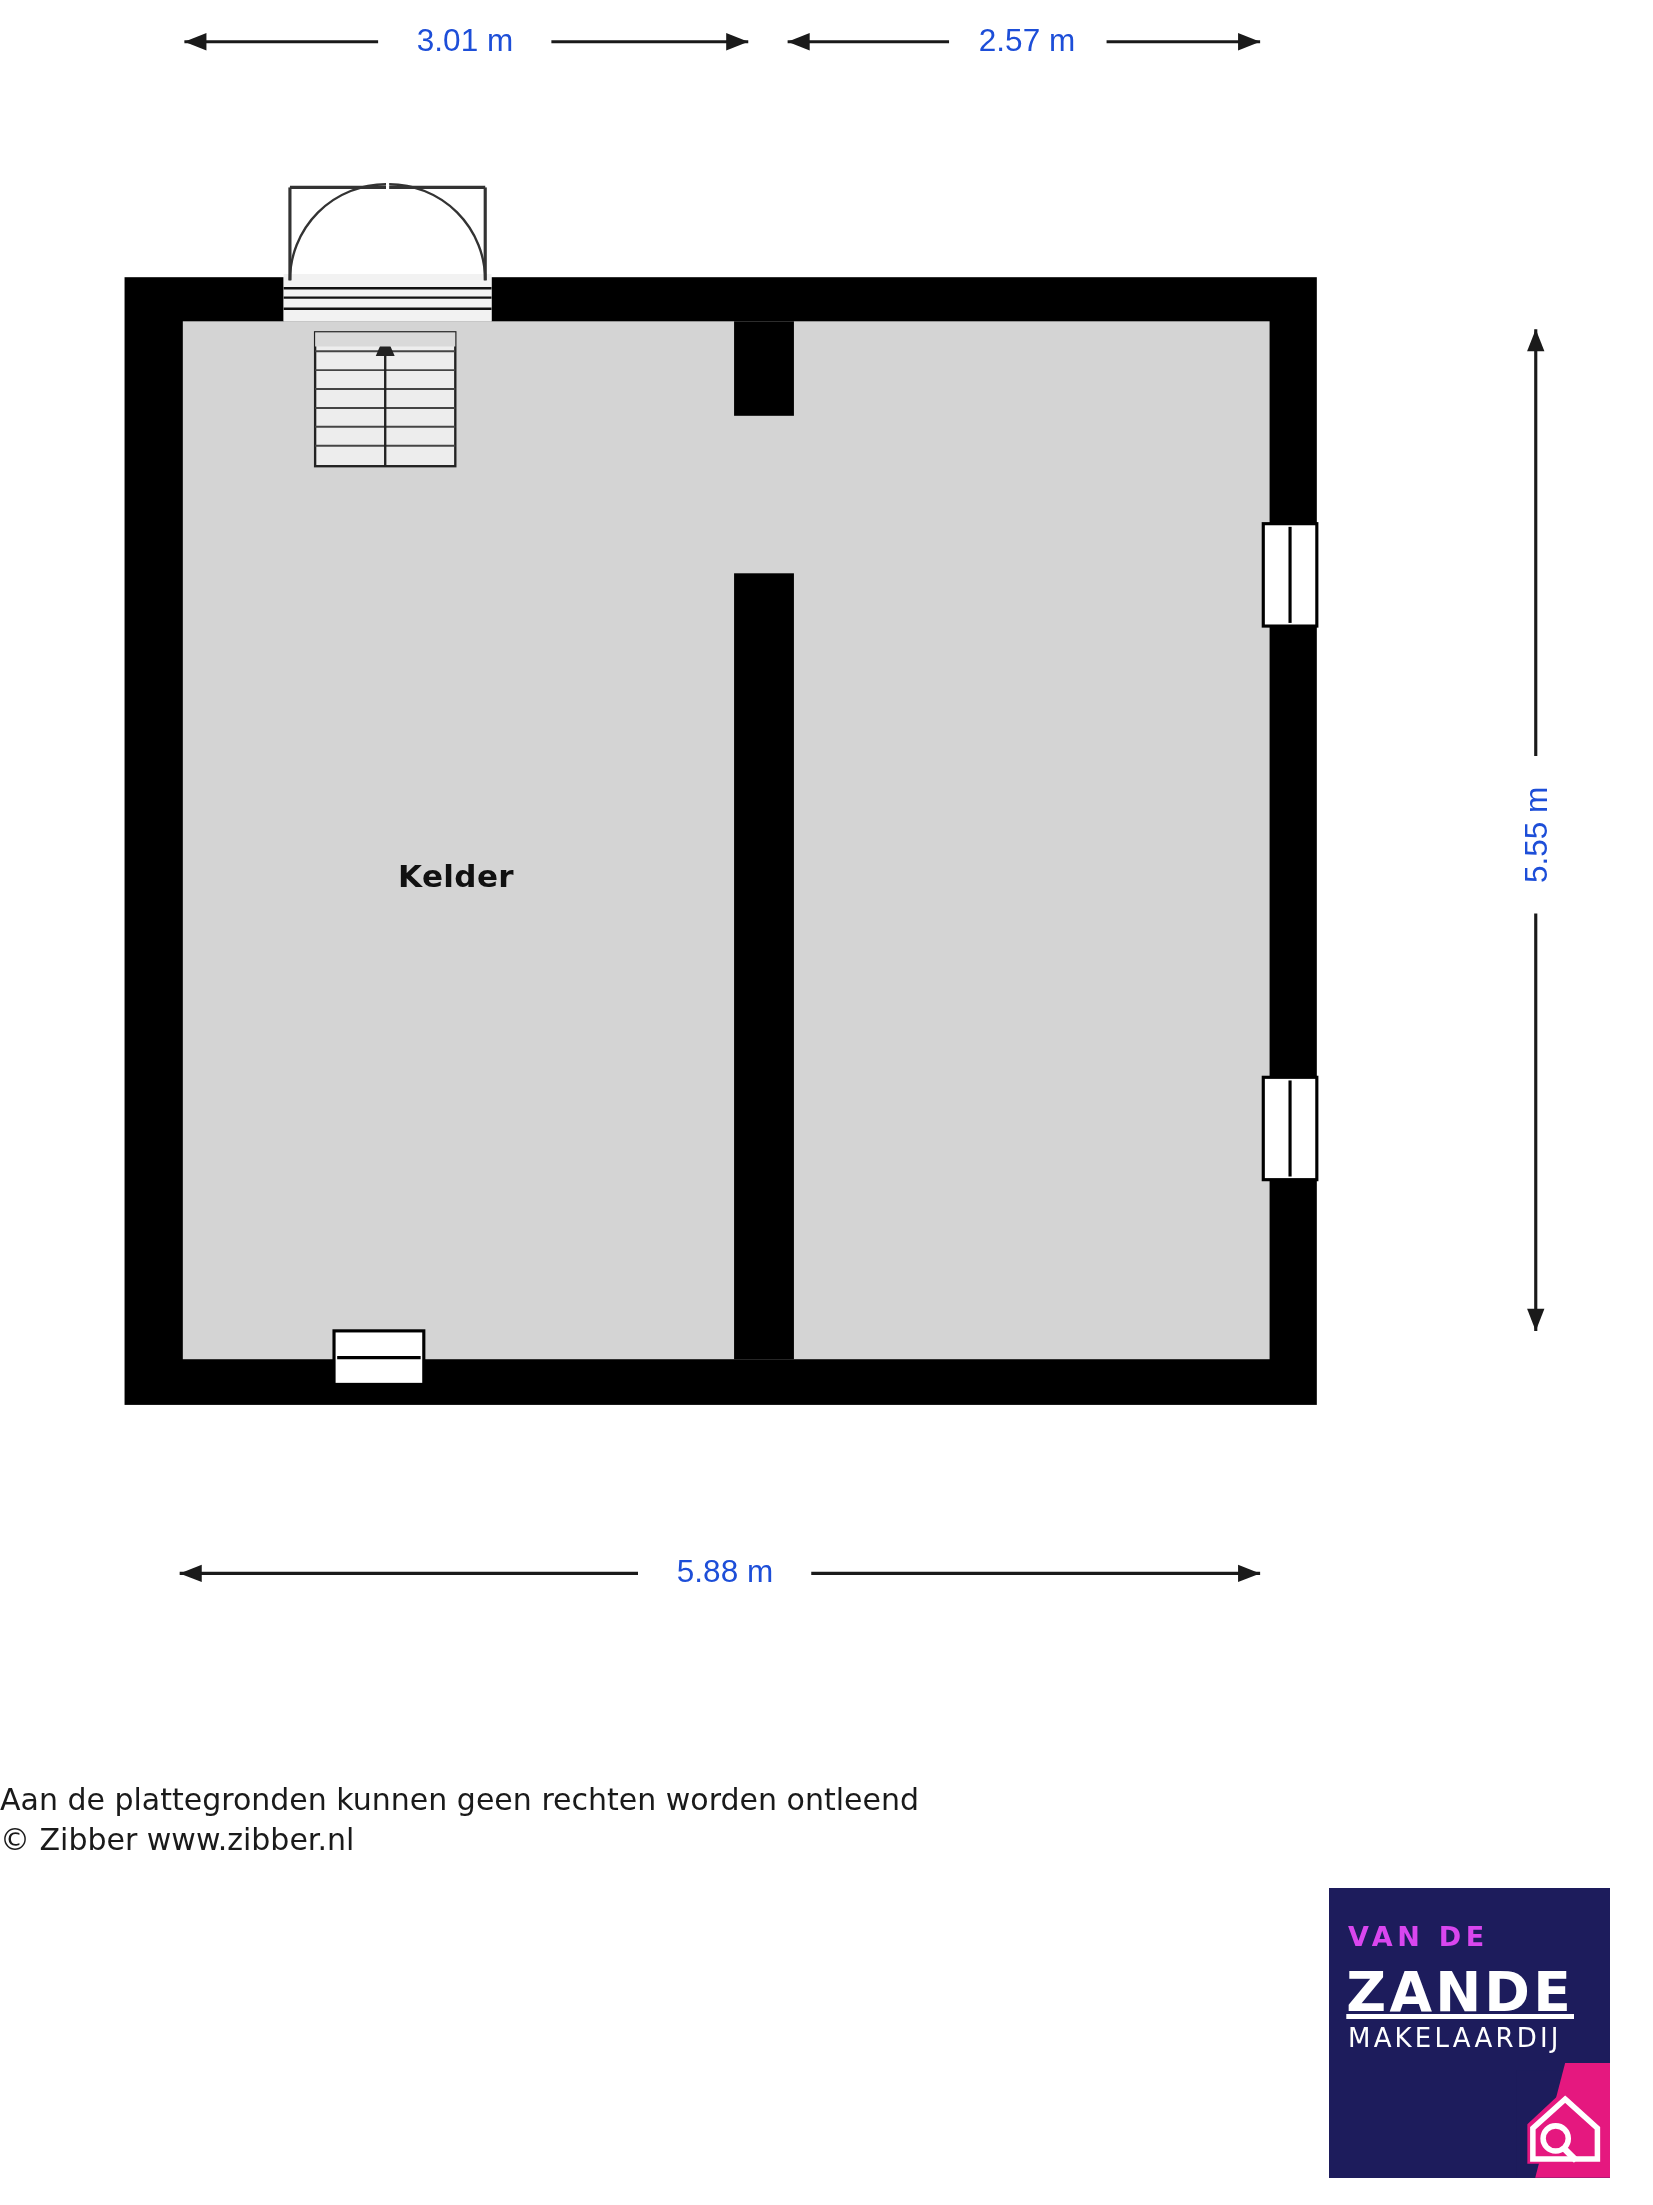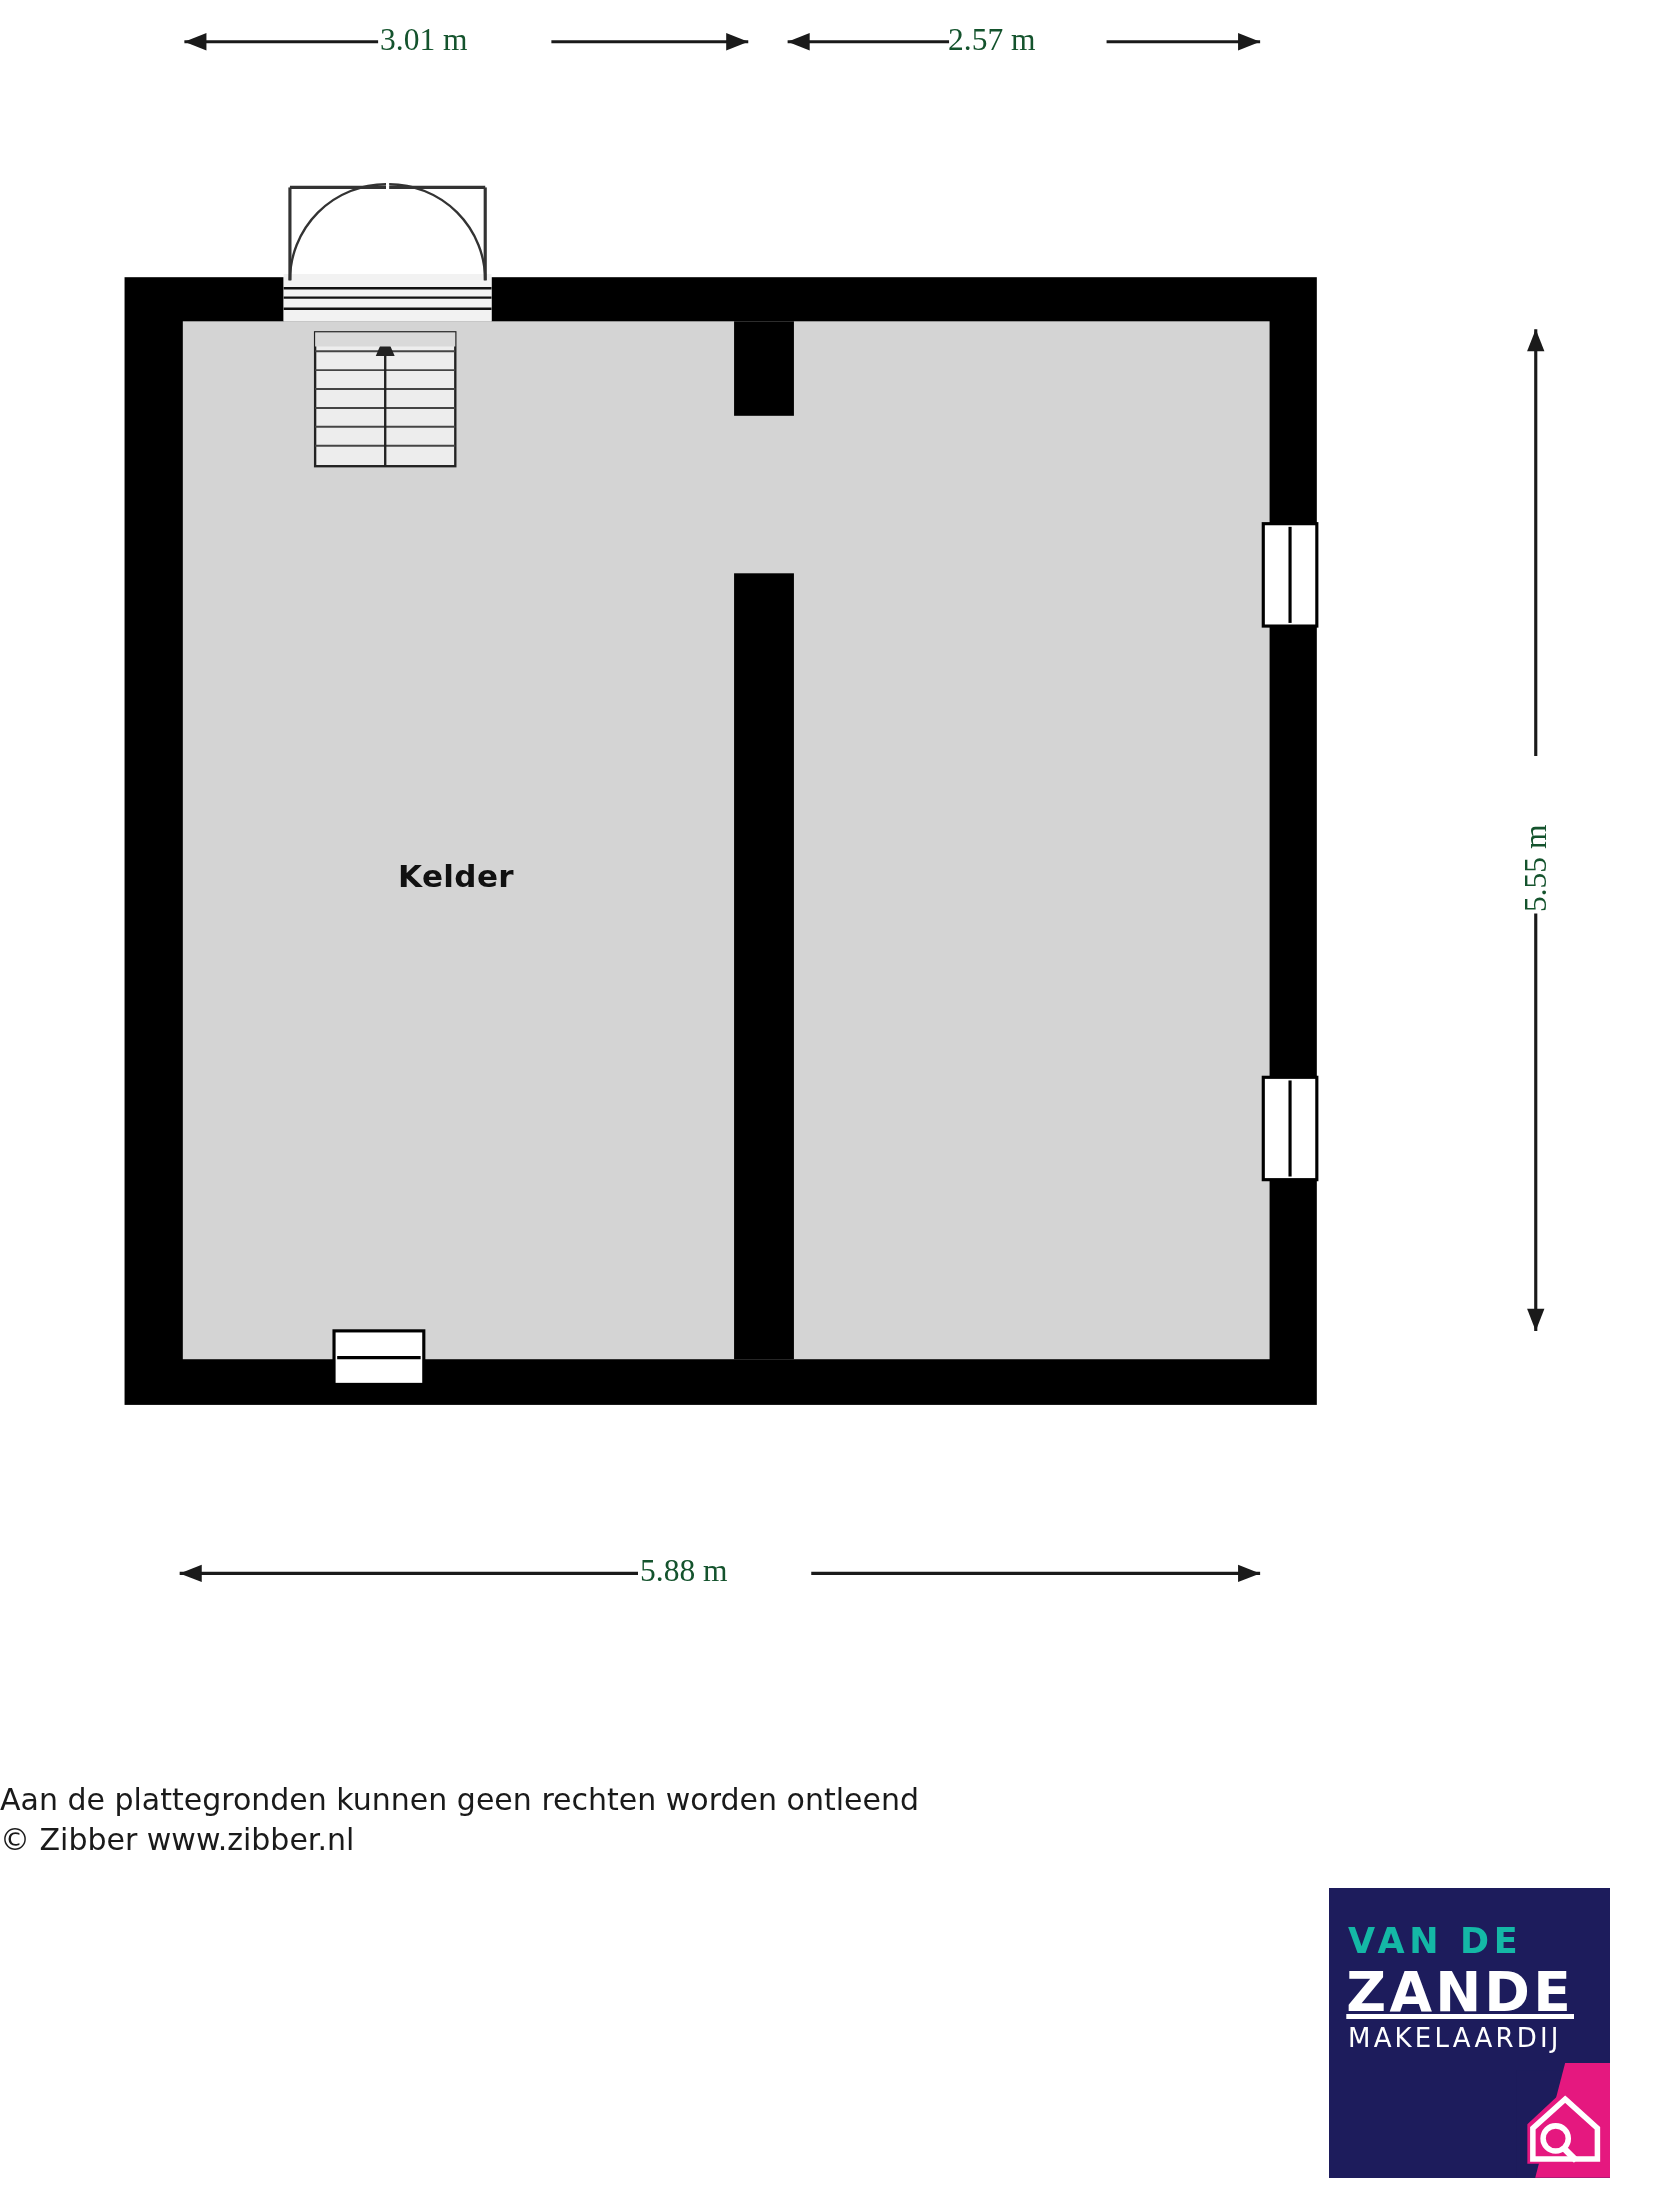--- a/index.html
+++ b/index.html
@@ -18,24 +18,25 @@
   #plan {
     position: absolute;
     left: 0; top: 0;
     width: 1654px;
     height: 2205px;
   }
 
   
   .dim-label {
     position: absolute;
-    font-family: Liberation Serif, serif;
+    font-family: Liberation Sans, sans-serif;
     font-size: 31.5px;
-    color: #14532d;
-    white-space: nowrap;
+    color: #1d4ed8;
+    white-space: nowrap;
+    text-align: center;
   }
   .dim-label.vertical {
     writing-mode: vertical-rl;
     transform: rotate(180deg);
   }
 
   
   .room-label {
     position: absolute;
     font-family: "DejaVu Sans", sans-serif;
@@ -65,23 +66,23 @@
     width: 281px;
     height: 290px;
     background: #1d1c5c;
     overflow: hidden;
   }
   #logo .l1 {
     position: absolute;
     left: 19px;
     top: 33px;
     font-family: "DejaVu Sans", sans-serif;
-    font-size: 35px;
+    font-size: 27px;
     font-weight: bold;
-    color: #14b8a6;
+    color: #d946ef;
     letter-spacing: 4.7px;
     white-space: nowrap;
   }
   #logo .l2 {
     position: absolute;
     left: 17.3px;
     top: 72px;
     font-family: "DejaVu Sans", sans-serif;
     font-size: 55px;
     font-weight: bold;

